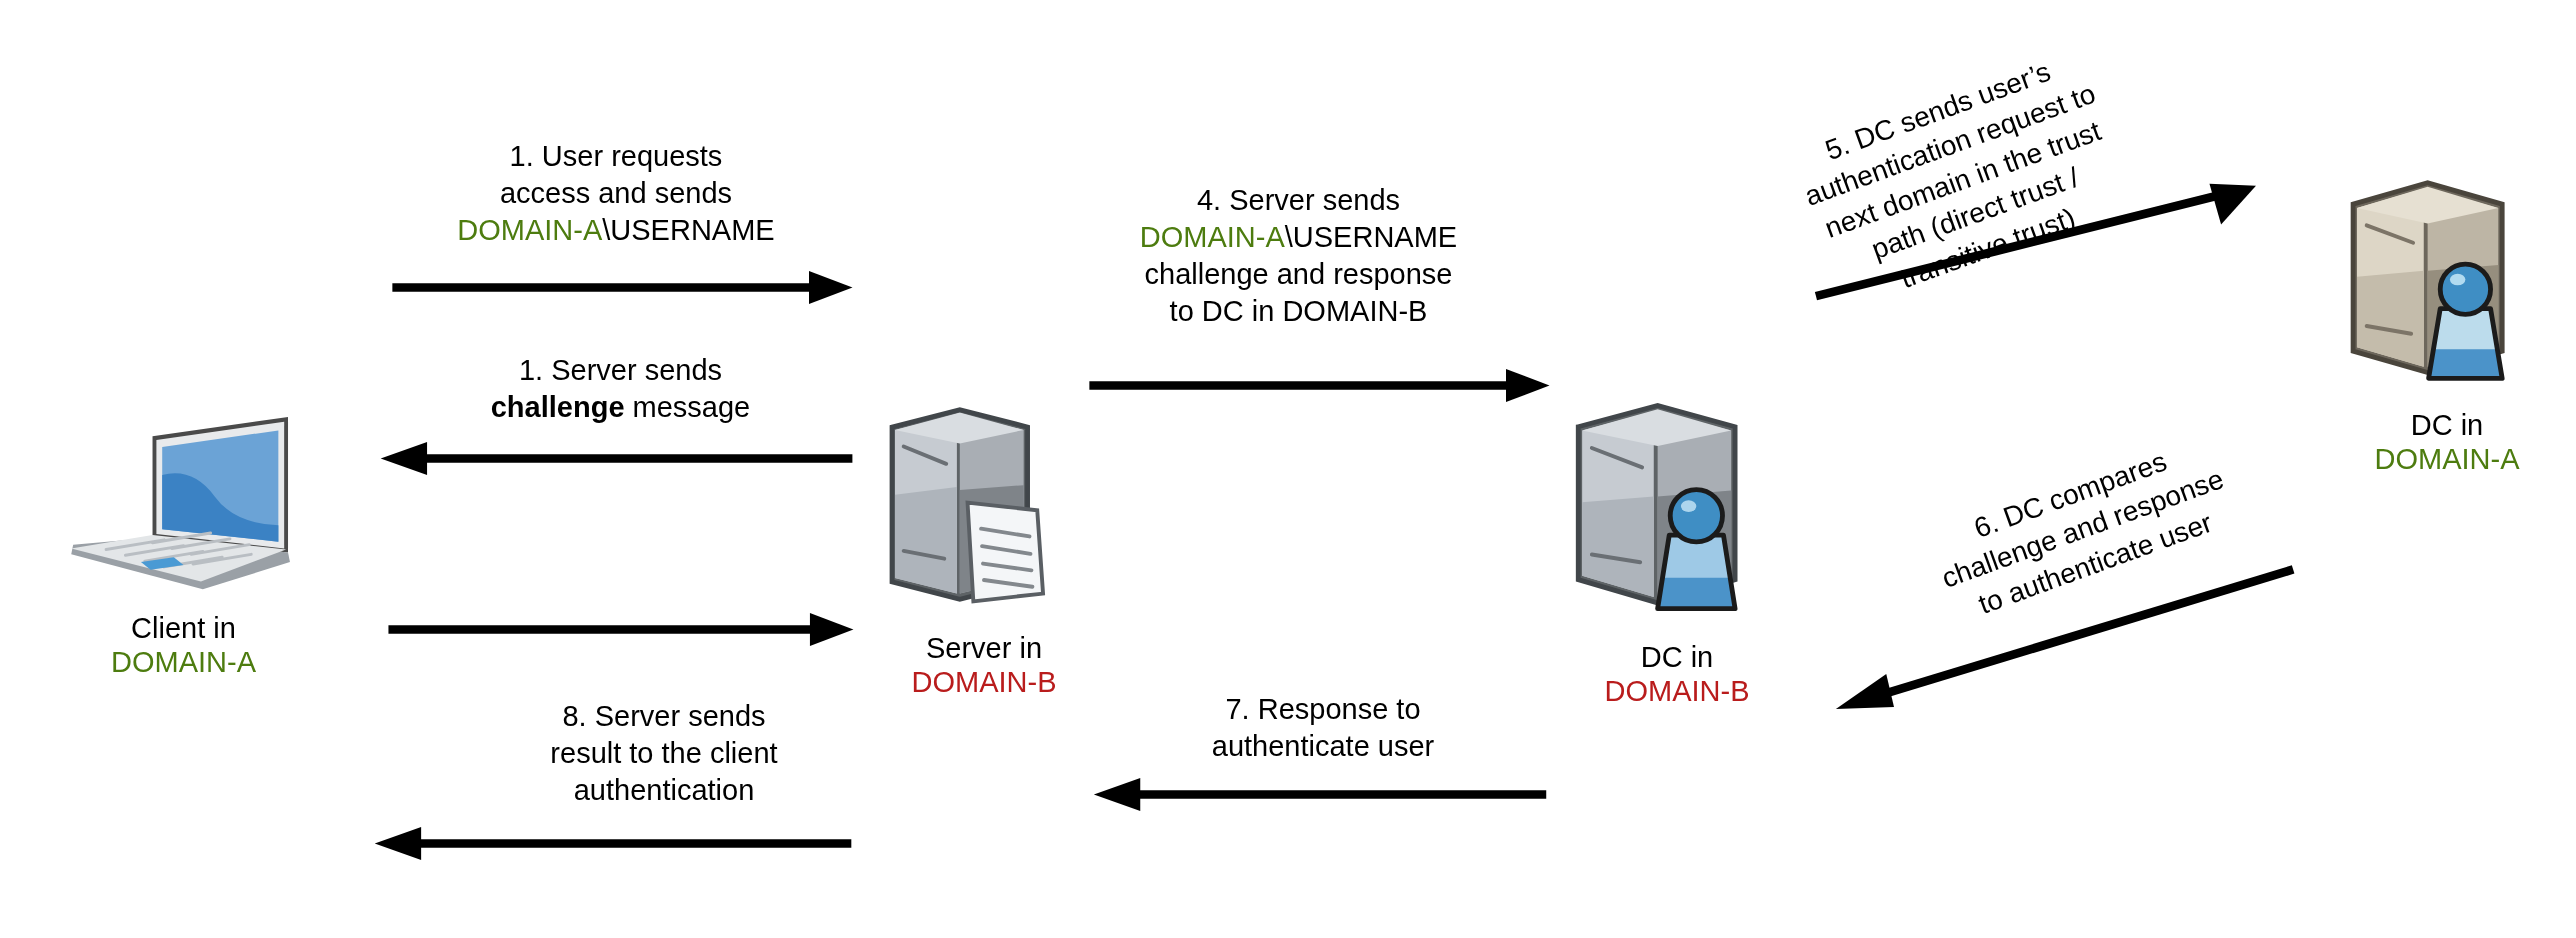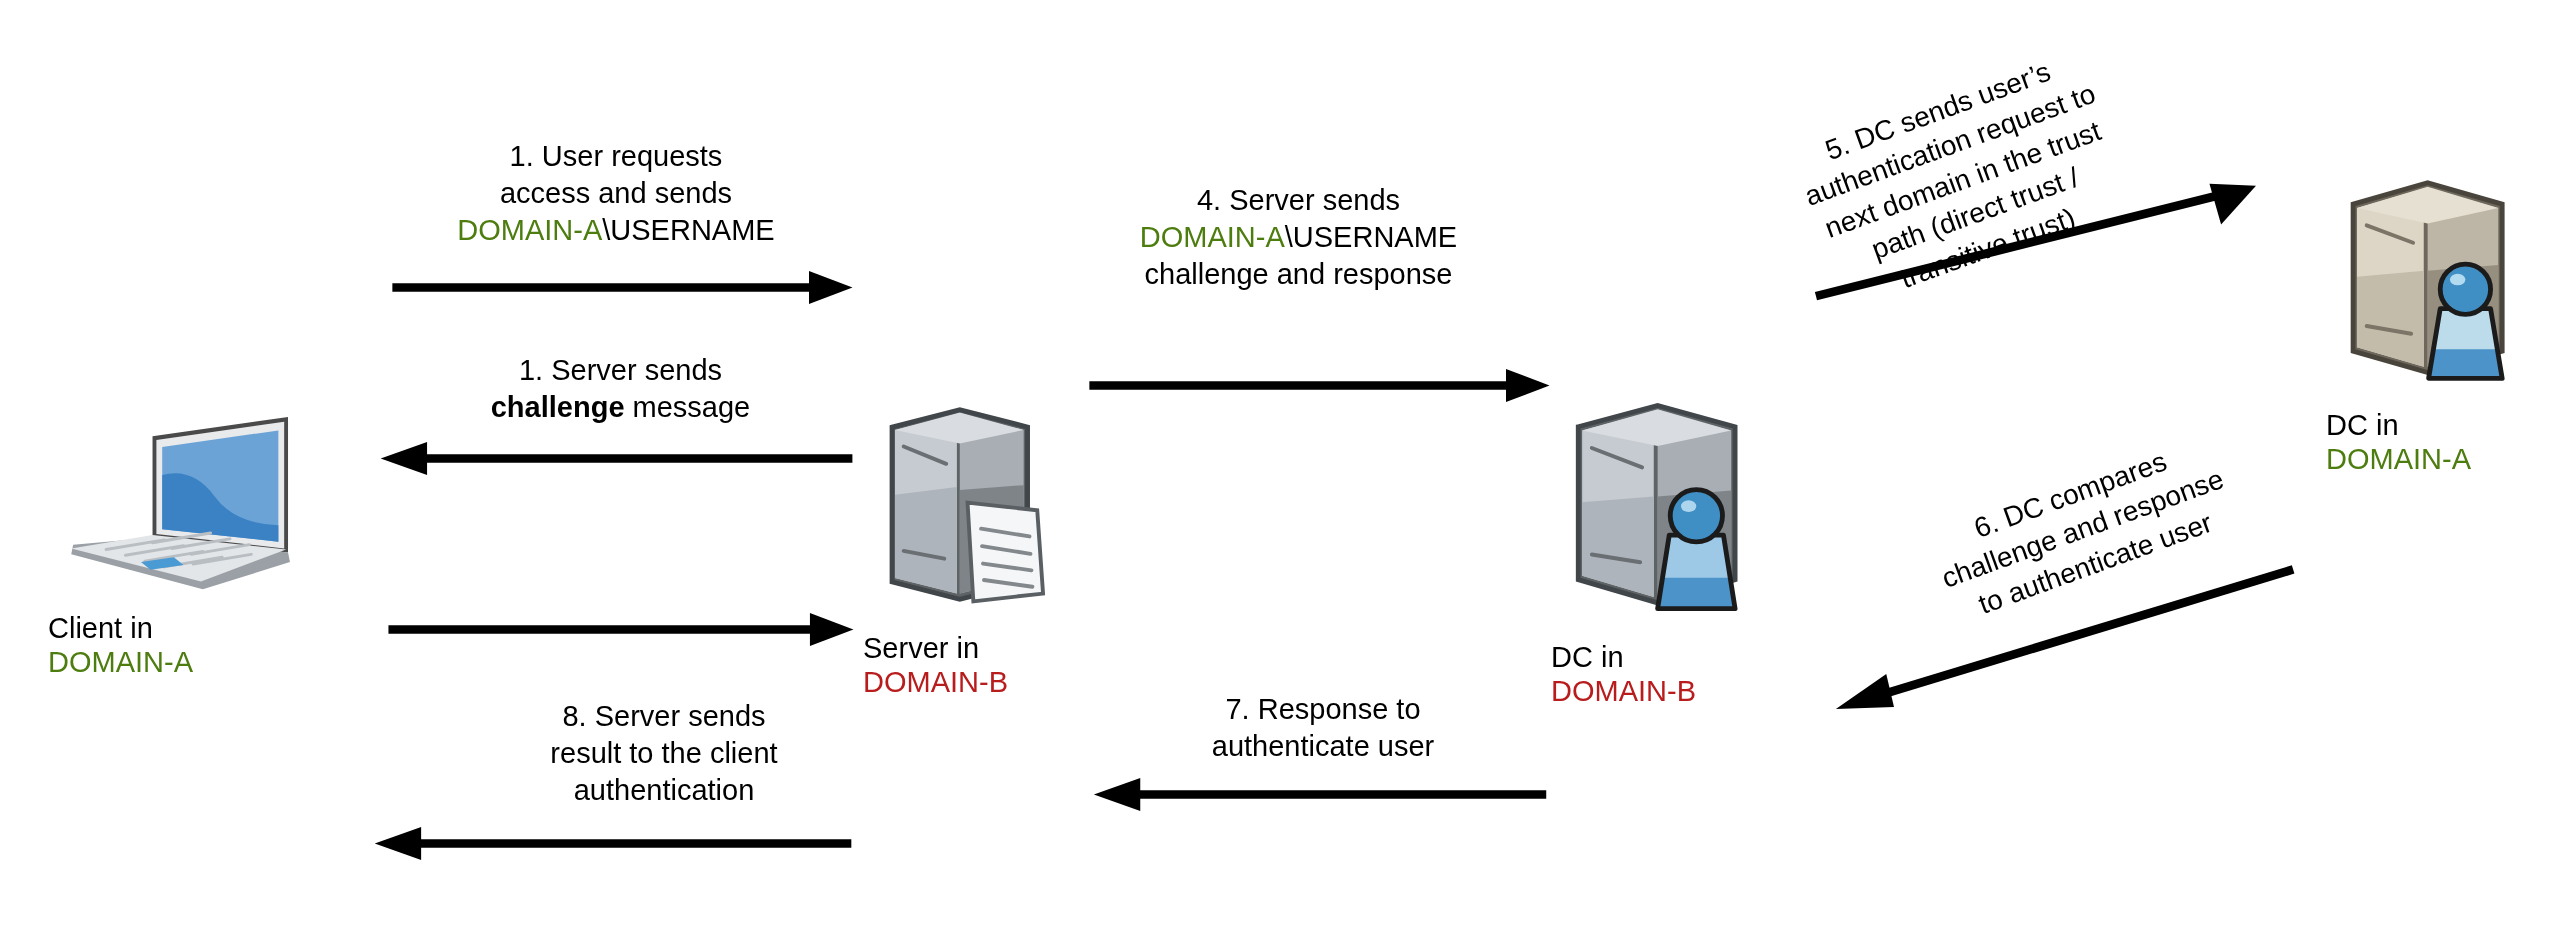--- a/index.html
+++ b/index.html
@@ -13,20 +13,21 @@
   }
   #canvas {
     position: relative;
     width: 2576px;
     height: 938px;
     background: #ffffff;
     overflow: hidden;
   }
   .node {
     position: absolute;
+    text-align: center;
   }
   .node-label {
     font-size: 29px;
     line-height: 1.18;
     color: #000000;
     white-space: nowrap;
     margin-top: 5.8px;
   }
   .dom-a { color: #4d7c0f; }
   .dom-b { color: #b91c1c; }
@@ -203,20 +204,21 @@
   </div>
   <svg class="arrow-svg" style="left:384px; top:615px;" width="470" height="29" viewBox="0 0 485 30">
     <line x1="4" y1="15" x2="445" y2="15" stroke="#000" stroke-width="9"></line>
     <polygon points="485,15 440,-2 440,32" fill="#000"></polygon>
   </svg>
 
   <div class="step-label" style="left:1056px; top:182px; width:485px;">
     <div>4. Server sends</div>
     <div><span class="dom-a">DOMAIN-A</span><span>\USERNAME</span></div>
     <div>challenge and response</div>
+    <div>to DC in DOMAIN-B</div>
   </div>
   <svg class="arrow-svg" style="left:1085px; top:371px;" width="465" height="29" viewBox="0 0 480 30">
     <line x1="4" y1="15" x2="440" y2="15" stroke="#000" stroke-width="9"></line>
     <polygon points="480,15 435,-2 435,32" fill="#000"></polygon>
   </svg>
 
   <div class="rot-label" style="left:1735px; top:89px; width:456px; transform:rotate(-20deg);">
     <div>5. DC sends user’s</div>
     <div>authentication request to</div>
     <div>next domain in the trust</div>

